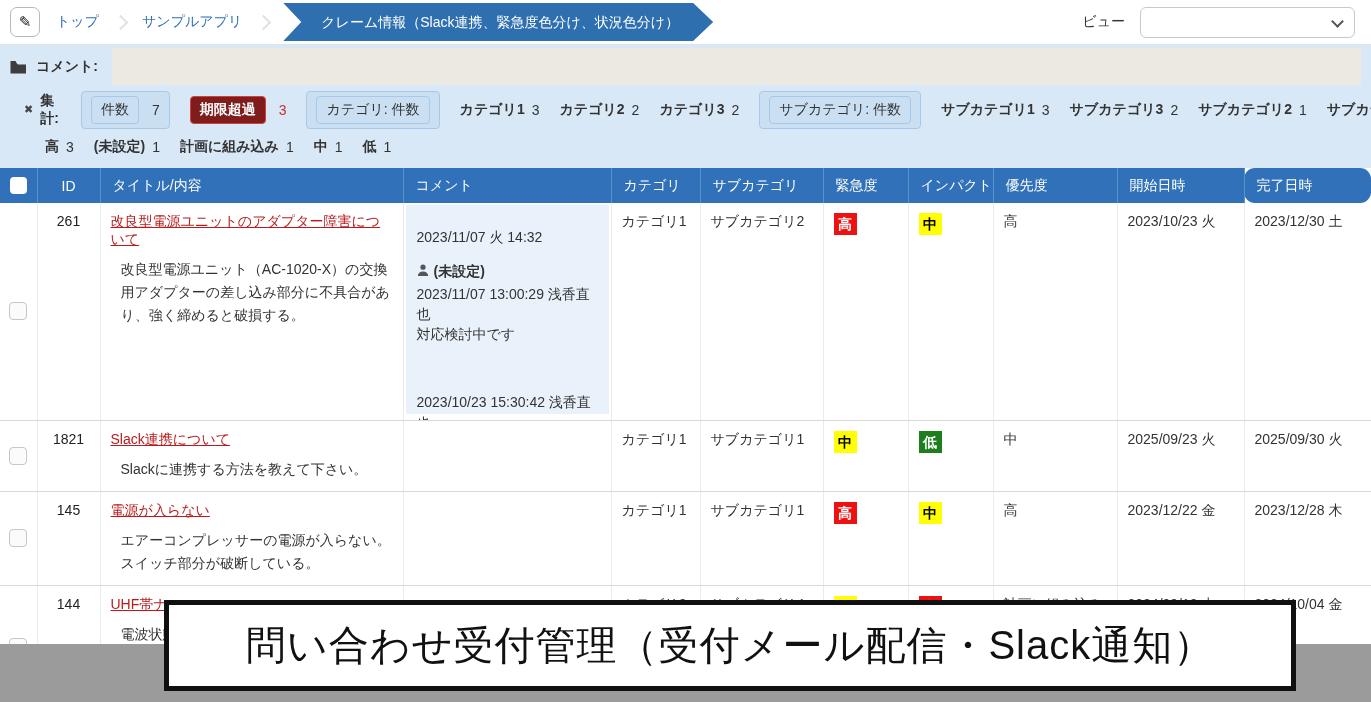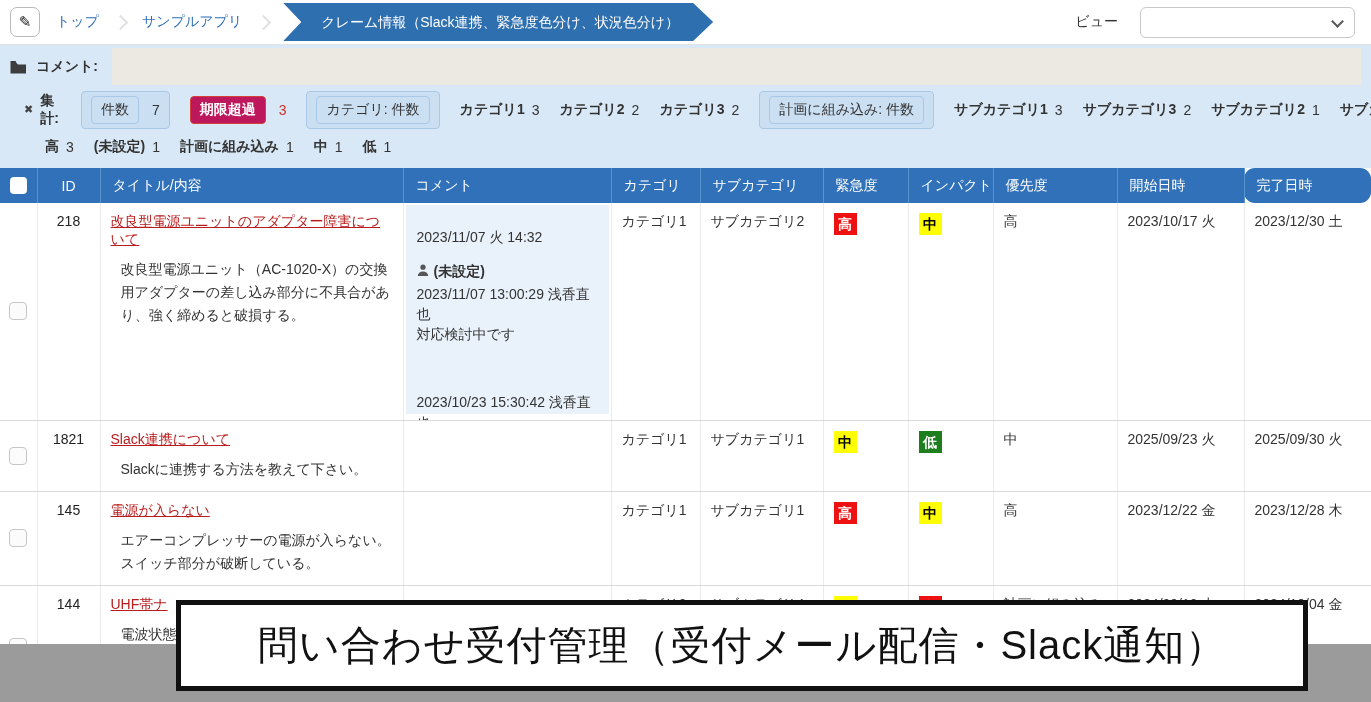--- a/index.html
+++ b/index.html
@@ -12,39 +12,39 @@
 
   
   .topbar { height:45px; display:flex; align-items:center; padding:0 10px; background:#fff; border-bottom:1px solid #e3e3e3; }
   .edit-btn { width:30px; height:30px; border:1px solid #b9b9b9; border-radius:7px; background:#fff;
               display:flex; align-items:center; justify-content:center; font-size:15px; color:#222; cursor:pointer; }
   .crumb-link { color:#2f6fb7; text-decoration:none; margin:0 16px; white-space:nowrap; }
   .crumb-sep { width:11px; height:11px; border-top:2px solid #e2e2e2; border-right:2px solid #e2e2e2;
                transform:rotate(45deg); display:inline-block; }
   .active-tab { background:#2e6fb0; color:#fff; height:38px; line-height:38px; padding:0 34px 0 38px; margin-left:14px;
                 white-space:nowrap; clip-path:polygon(0 0, calc(100% - 20px) 0, 100% 50%, calc(100% - 20px) 100%, 0 100%, 18px 50%); }
-  .view-wrap { margin-left:auto; display:flex; align-items:center; gap:22px; padding-right:6px; }
+  .view-wrap { margin-left:auto; display:flex; align-items:center; gap:15px; padding-right:6px; }
   .view-select { width:215px; height:31px; background:#fff; border:1px solid #c9c9c9; border-radius:6px; position:relative; cursor:pointer; }
   .view-select .chev { position:absolute; right:12px; top:9px; width:9px; height:9px;
                        border-right:2px solid #555; border-bottom:2px solid #555; transform:rotate(45deg); }
 
   
   .filter-bar { height:43px; background:#d9e8f6; display:flex; align-items:center; padding:0 10px; }
   .filter-label { font-weight:bold; margin-left:9px; }
   .filter-area { flex:1; height:37px; background:#ece8e2; margin-left:14px; }
 
   
   .summary { height:80px; background:#d9e8f6; padding:3px 0 0 24px; }
   .summary-row { height:37px; display:flex; align-items:center; }
   .summary-row.indent { padding-left:21px; }
   .x-icon { font-size:11px; color:#444; margin-right:7px; }
   .sum-label { font-weight:bold; margin-right:22px; }
   .chip { display:flex; align-items:center; margin-right:20px; white-space:nowrap; }
   .pill { background:#cbdff2; border:1px solid #a9c8e8; border-radius:4px; padding:4px 9px; color:#333; cursor:pointer; }
-  .pill-danger { background:#be185d; border-color:#d43f3a; color:#fff; font-weight:bold; }
+  .pill-danger { background:#7f1d1d; border-color:#d43f3a; color:#fff; font-weight:bold; }
   .cnt { margin-left:13px; }
   .cnt-danger { color:#c9302c; }
   .chip .name { font-weight:bold; }
   .chip.plain .cnt { margin-left:7px; }
 
   
   table { border-collapse:collapse; table-layout:fixed; width:1371px; }
   thead th { background:#3071b9; color:#fff; height:35px; font-weight:normal; text-align:left;
              padding:0 0 0 12px; border-right:1px solid #5a92cc; overflow:hidden; white-space:nowrap; }
   thead th.th-check { padding:0; text-align:center; }
@@ -64,21 +64,21 @@
   .c-user { font-weight:bold; display:flex; align-items:center; gap:5px; margin-bottom:2px; }
   .c-entry-gap { margin-top:48px; }
   .ub { display:inline-block; min-width:23px; height:22px; line-height:22px; text-align:center; font-weight:bold; padding:0 4px; }
   .ub-red { background:#ee1111; color:#fff; }
   .ub-yellow { background:#ffff00; color:#000; }
   .ub-green { background:#1e7e1e; color:#fff; }
   td.td-start, td.td-end { white-space:nowrap; }
 
   
   .footer-gray { position:absolute; left:0; bottom:0; width:1371px; height:58px; background:#9b9b9b; z-index:10; }
-  .banner { position:absolute; left:176px; top:600px; width:1132px; height:91px; background:#fff; border:5px solid #101010;
+  .banner { position:absolute; left:164px; top:600px; width:1132px; height:91px; background:#fff; border:5px solid #101010;
             display:flex; align-items:center; justify-content:center; z-index:20;
             font-size:40px; font-weight:500; color:#111; letter-spacing:1px; white-space:nowrap; }
 </style>
 </head>
 <body>
 
 <div class="topbar">
   <div class="edit-btn">
     <span>✎</span>
   </div>
@@ -127,21 +127,21 @@
       </div>
       <div class="chip plain">
         <span class="name">カテゴリ2</span>
         <span class="cnt">2</span>
       </div>
       <div class="chip plain">
         <span class="name">カテゴリ3</span>
         <span class="cnt">2</span>
       </div>
       <div class="chip pill">
-        <span class="pill">計画に組み込み: 件数</span>
+        <span class="pill">サブカテゴリ: 件数</span>
       </div>
       <div class="chip plain">
         <span class="name">サブカテゴリ1</span>
         <span class="cnt">3</span>
       </div>
       <div class="chip plain">
         <span class="name">サブカテゴリ3</span>
         <span class="cnt">2</span>
       </div>
       <div class="chip plain">
@@ -205,21 +205,21 @@
         <th>優先度</th>
         <th>開始日時</th>
         <th>完了日時</th>
       </tr>
   </thead>
   <tbody id="table-body">
       <tr style="height: 217px;">
         <td class="td-check">
           <div class="cb"></div>
         </td>
-        <td class="td-id">218</td>
+        <td class="td-id">261</td>
         <td class="td-title"><a class="t-link">改良型電源ユニットのアダプター障害について</a><div class="t-body">改良型電源ユニット（AC-1020-X）の交換用アダプターの差し込み部分に不具合があり、強く締めると破損する。</div></td>
         <td class="td-comment">
           <div class="cbox">
             <div class="c-ts">2023/11/07 火 14:32</div>
             <div class="c-entry">
               <div class="c-user">
                 <span><svg width="12" height="12" viewBox="0 0 12 12">
                     <circle cx="6" cy="3.2" r="2.6" fill="#555"></circle>
                     <path d="M0.8 12 a5.2 4.6 0 0 1 10.4 0 z" fill="#555"></path>
                   </svg></span>
@@ -231,21 +231,21 @@
             <div class="c-entry c-entry-gap">
               <div class="c-dt">2023/10/23 15:30:42 浅香直也</div>
             </div>
           </div>
         </td>
         <td class="td-cat">カテゴリ1</td>
         <td class="td-subcat">サブカテゴリ2</td>
         <td class="td-urg"><span class="ub ub-red">高</span></td>
         <td class="td-imp"><span class="ub ub-yellow">中</span></td>
         <td class="td-pri">高</td>
-        <td class="td-start">2023/10/17 火</td>
+        <td class="td-start">2023/10/23 火</td>
         <td class="td-end">2023/12/30 土</td>
       </tr>
       <tr style="height: 70px;">
         <td class="td-check">
           <div class="cb"></div>
         </td>
         <td class="td-id">1821</td>
         <td class="td-title"><a class="t-link">Slack連携について</a><div class="t-body">Slackに連携する方法を教えて下さい。</div></td>
         <td class="td-comment"></td>
         <td class="td-cat">カテゴリ1</td>

